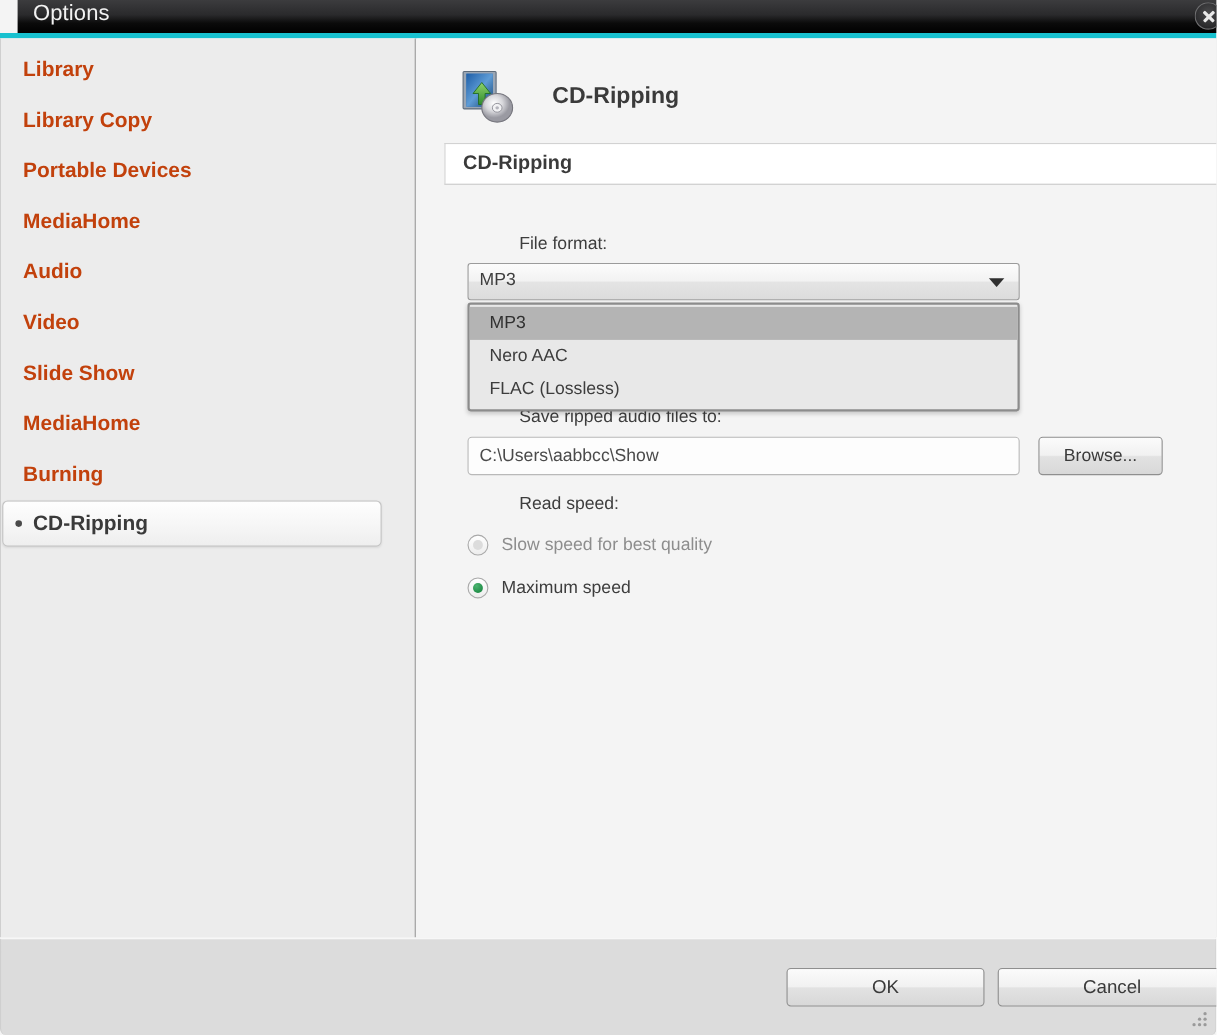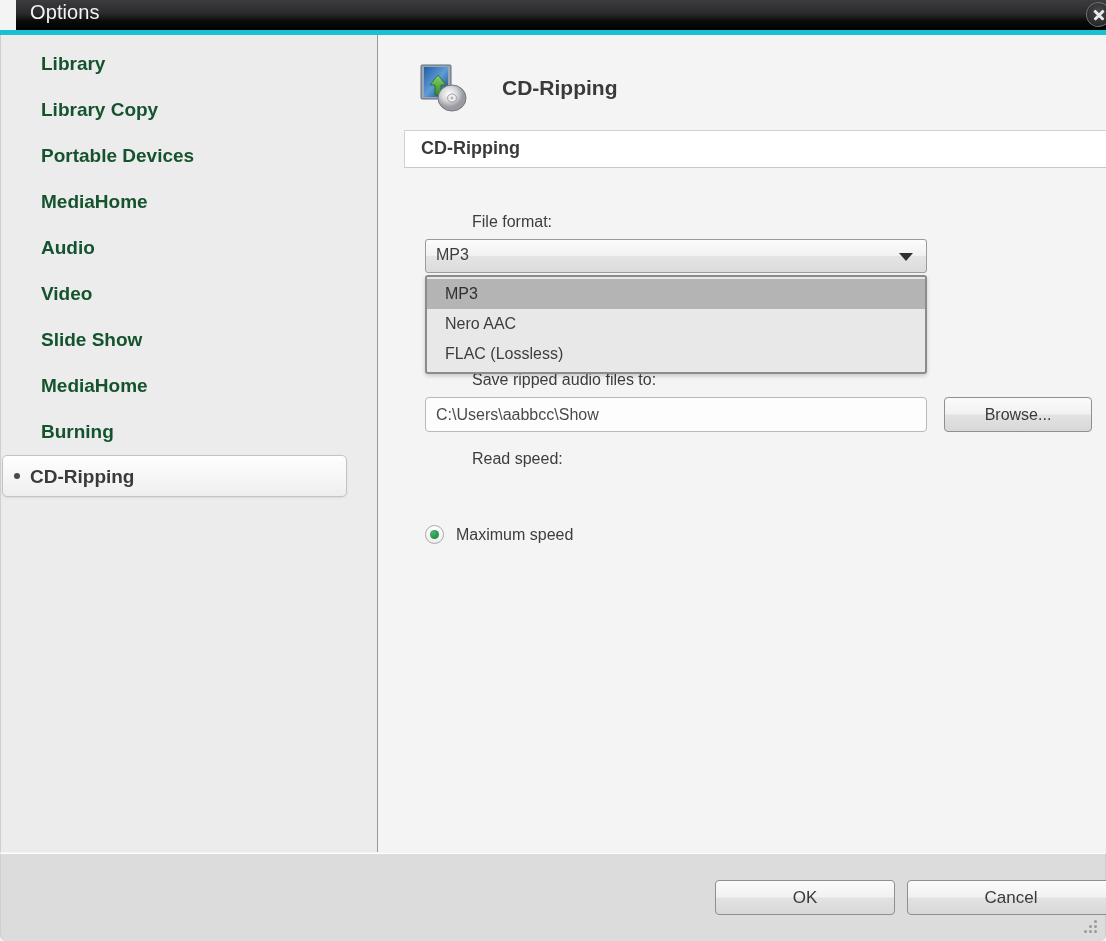--- a/index.html
+++ b/index.html
@@ -85,24 +85,24 @@
     height: 817px;
     background: #ececec;
     border-right: 1px solid #9a9a9a;
     box-sizing: border-box;
   }
 
   .nav-item {
     position: relative;
     height: 46px;
     line-height: 46px;
-    padding-left: 40px;
+    padding-left: 20px;
     font-size: 19px;
     font-weight: bold;
-    color: #14532d;
+    color: #c2410c;
     cursor: pointer;
     white-space: nowrap;
   }
   .nav-item.selected {
     margin: 0 30px 0 1px;
     padding-left: 27px;
     height: 42px;
     line-height: 42px;
     background: linear-gradient(to bottom, #fefefe 0%, #f6f6f6 55%, #eeeeee 100%);
     border: 1px solid #c3c3c3;
@@ -259,21 +259,21 @@
     border-radius: 4px;
     box-sizing: border-box;
     font-size: 17px;
     color: #3a3a3a;
     text-align: center;
     cursor: pointer;
   }
   #btn-browse {
     left: 565px;
     top: 362px;
-    width: 148px;
+    width: 113px;
     height: 35px;
     line-height: 33px;
     font-size: 16px;
   }
 
   .radio-row {
     position: absolute;
     left: 46px;
     display: flex;
     align-items: center;
@@ -453,20 +453,26 @@
         <div class="combo-opt">Nero AAC</div>
         <div class="combo-opt">FLAC (Lossless)</div>
       </div>
 
       <div class="field-label" id="lbl-save-to">Save ripped audio files to:</div>
       <div class="path-input">C:\Users\aabbcc\Show</div>
       <div class="btn" id="btn-browse">Browse...</div>
 
       <div class="field-label" id="lbl-read-speed">Read speed:</div>
 
+      <div class="radio-row disabled" id="radio-slow">
+        <span class="radio-dot">
+            <span class="inner"></span>
+          </span>
+        <span class="radio-label">Slow speed for best quality</span>
+      </div>
 
       <div class="radio-row" id="radio-max">
         <span class="radio-dot on">
             <span class="inner"></span>
           </span>
         <span class="radio-label">Maximum speed</span>
       </div>
 
     </div>
   </div>

